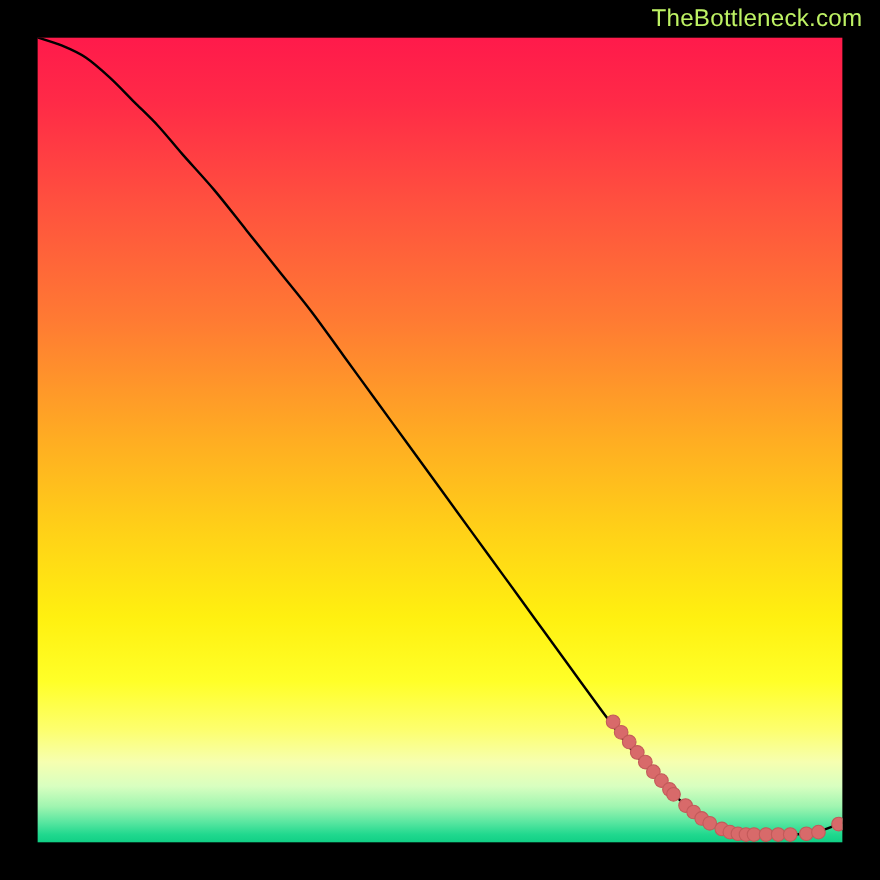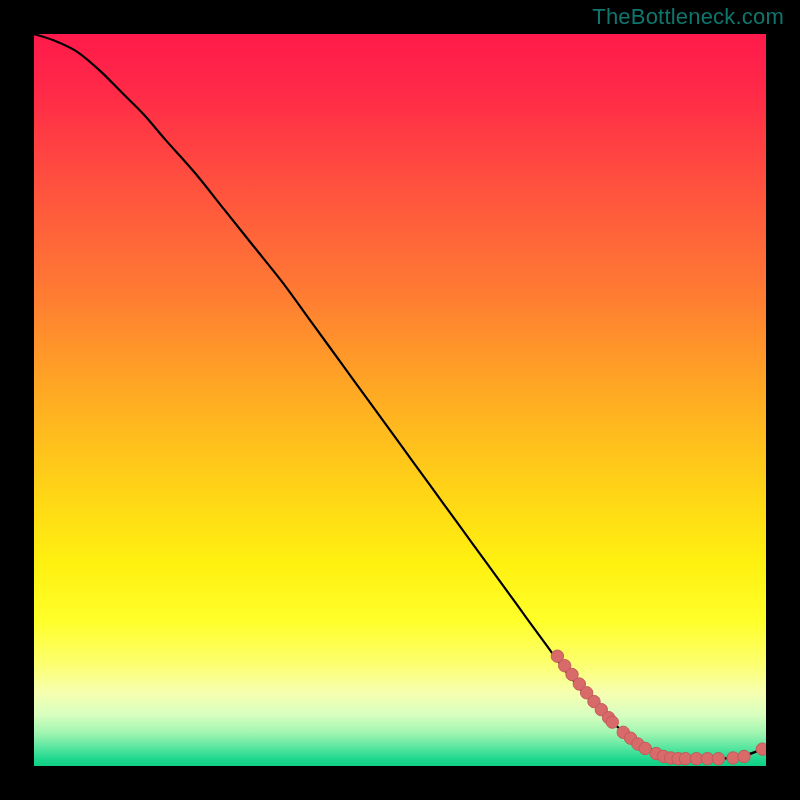--- a/index.html
+++ b/index.html
@@ -14,21 +14,21 @@
   .frame {
     position: relative;
     width: 800px;
     height: 800px;
     background: #000;
   }
   .attribution {
     position: absolute;
     top: 4px;
     right: 16px;
-    color: #0f766e;
+    color: #bef264;
     font-size: 22px;
     letter-spacing: 0.2px;
     font-weight: 400;
   }
   .plot-wrap {
     position: absolute;
     left: 34px;
     top: 34px;
     width: 732px;
     height: 732px;

